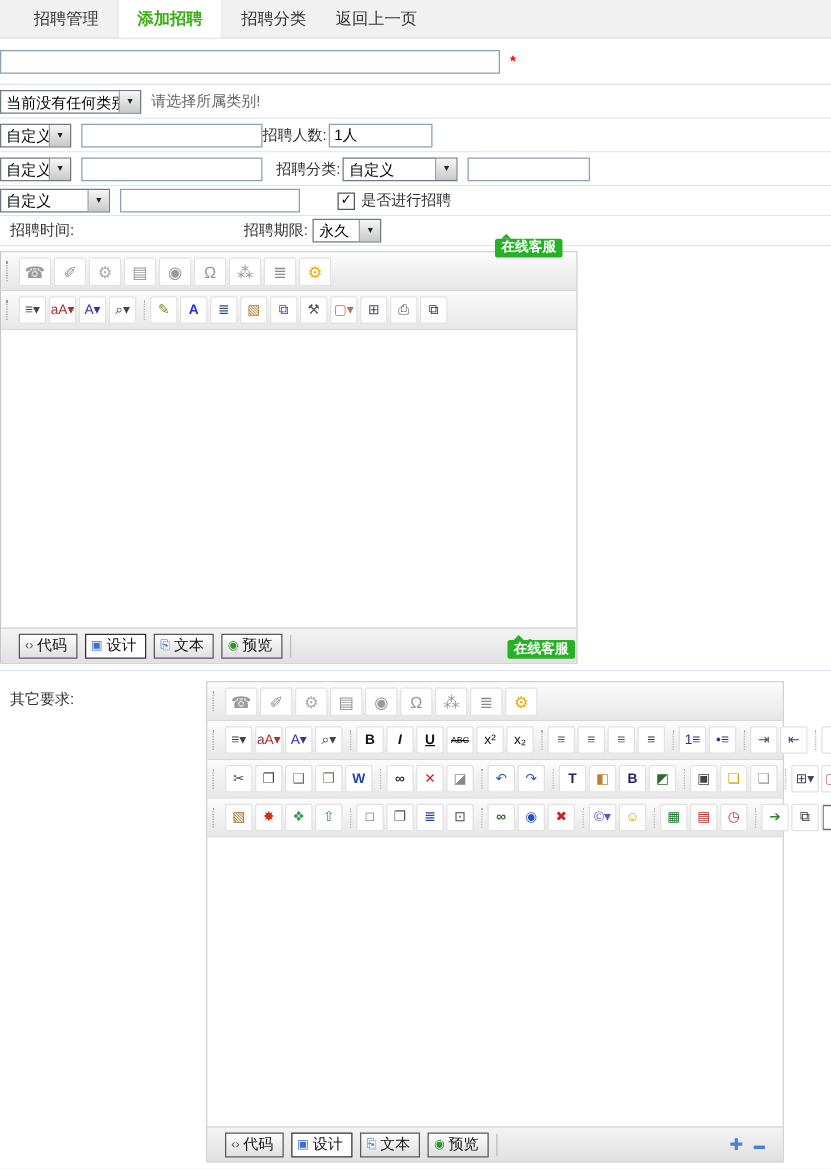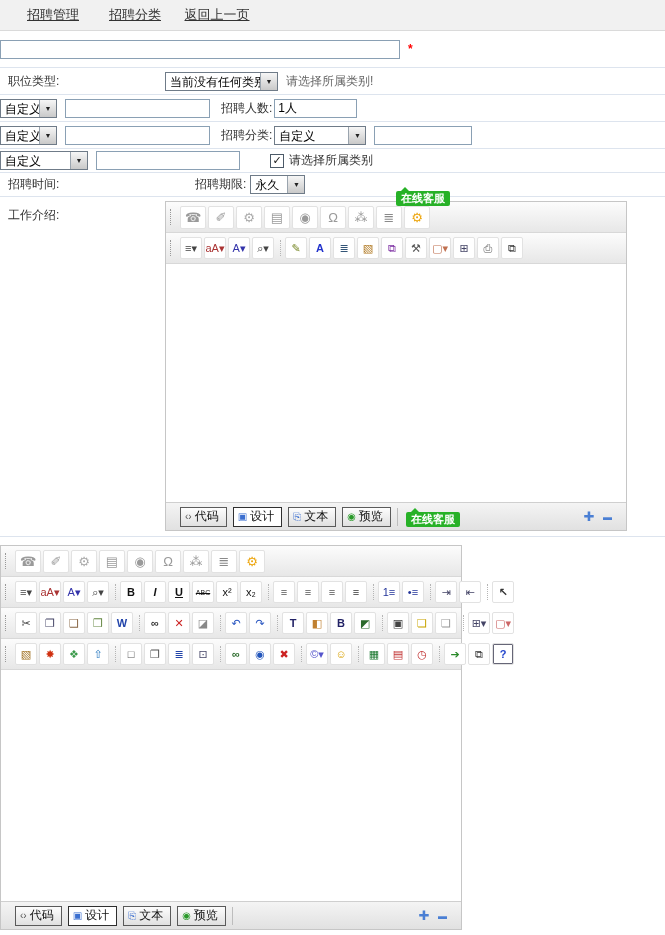--- a/index.html
+++ b/index.html
@@ -2,21 +2,21 @@
 <html><head>
 <meta charset="utf-8">
 <style>
   html,body{margin:0;padding:0;}
   body{
     width:665px;height:935px;position:relative;overflow:hidden;
     background:#fff;color:#333;
     font-family:"Liberation Sans","DejaVu Sans",sans-serif;font-size:12px;
   }
   
-  .tabbar{height:30px;background:#f1f1f1;border-bottom:1px solid #dadada;display:flex;padding-left:12px;text-decoration:underline;}
+  .tabbar{height:30px;background:#f1f1f1;border-bottom:1px solid #dadada;display:flex;padding-left:12px;}
   .tab{width:82px;line-height:30px;text-align:center;font-size:13px;color:#333;cursor:pointer;}
   .tab.active{background:#fff;color:#3aae10;font-weight:bold;border-left:1px solid #e2e2e2;border-right:1px solid #e2e2e2;}
   
   .frow{display:flex;align-items:center;border-bottom:1px solid #dde4ee;background:#fff;}
   .frow.tall{height:36px;}
   .frow.mid{height:26px;}
   .frow.low{height:23px;}
   .flabel{width:157px;padding-left:8px;flex:none;color:#333;}
   .ffields{flex:1;display:flex;align-items:center;}
   .inl-label{color:#333;white-space:nowrap;}
@@ -76,53 +76,53 @@
   .badge.b1{left:396px;top:191px;}
   .badge.b2{left:406px;top:512px;}
 </style>
 </head>
 <body>
 
 <div class="tabbar">
 
     <div class="tab">招聘管理</div>
 
+    <div class="tab active">添加招聘</div>
 
     <div class="tab">招聘分类</div>
 
     <div class="tab">返回上一页</div>
 
 </div>
 
 <div class="frow tall">
   <div class="ffields">
     <input class="txt w400" type="text" value="" style="">
     <span class="req">*</span>
   </div>
 </div>
 
 <div class="frow mid">
-  <div class="flabel">职位类型:</div>
   <div class="ffields">
     <div class="sel sw113">
       <span class="sv">当前没有任何类别</span>
       <span class="sa">▼</span>
     </div>
     <span class="hint">请选择所属类别!</span>
   </div>
 </div>
 
 <div class="frow mid">
   <div class="ffields">
     <div class="sel sw57">
       <span class="sv">自定义</span>
       <span class="sa">▼</span>
     </div>
     <input class="txt w145" type="text" style="margin-left: 8px;" value="">
-    <span class="inl-label" style="margin-left:11px">招聘人数:</span>
+    <span class="inl-label" style="margin-left:0">招聘人数:</span>
     <input class="txt w83" type="text" style="margin-left: 2px;" value="1人">
   </div>
 </div>
 
 <div class="frow mid">
   <div class="ffields">
     <div class="sel sw57">
       <span class="sv">自定义</span>
       <span class="sa">▼</span>
     </div>
@@ -137,37 +137,36 @@
 </div>
 
 <div class="frow low">
   <div class="ffields">
     <div class="sel sw88">
       <span class="sv">自定义</span>
       <span class="sa">▼</span>
     </div>
     <input class="txt w144" type="text" style="margin-left: 8px;" value="">
     <span class="checkbox" style="margin-left:30px">✓</span>
-    <span class="inl-label" style="margin-left:5px">请选择所属类别</span>
+    <span class="inl-label" style="margin-left:5px">是否进行招聘</span>
   </div>
 </div>
 
 <div class="frow low">
   <div class="flabel">招聘时间:</div>
   <div class="ffields">
     <span class="inl-label" style="margin-left:30px">招聘期限:</span>
     <div class="sel sw55" style="margin-left:4px">
       <span class="sv">永久</span>
       <span class="sa">▼</span>
     </div>
   </div>
 </div>
 
 <div class="frow editor-row">
-  <div class="flabel">工作介绍:</div>
   <div class="ffields">
     <div class="editor">
       <div class="tbar top">
         <span class="handle"></span>
 
           <span class="tico" style="color: rgb(154, 154, 154);">☎</span>
 
           <span class="tico" style="color: rgb(154, 154, 154);">✐</span>
 
           <span class="tico" style="color: rgb(171, 171, 171);">⚙</span>
@@ -245,20 +244,21 @@
         <span class="vdiv"></span>
         <span class="spacer"></span>
         <span class="pm plus">✚</span>
         <span class="pm minus">▬</span>
       </div>
     </div>
   </div>
 </div>
 
 <div class="frow editor-row" style="padding-top:8px">
+  <div class="flabel">其它要求:</div>
   <div class="ffields">
     <div class="editor">
       <div class="tbar top">
         <span class="handle"></span>
 
           <span class="tico" style="color: rgb(154, 154, 154);">☎</span>
 
           <span class="tico" style="color: rgb(154, 154, 154);">✐</span>
 
           <span class="tico" style="color: rgb(171, 171, 171);">⚙</span>

